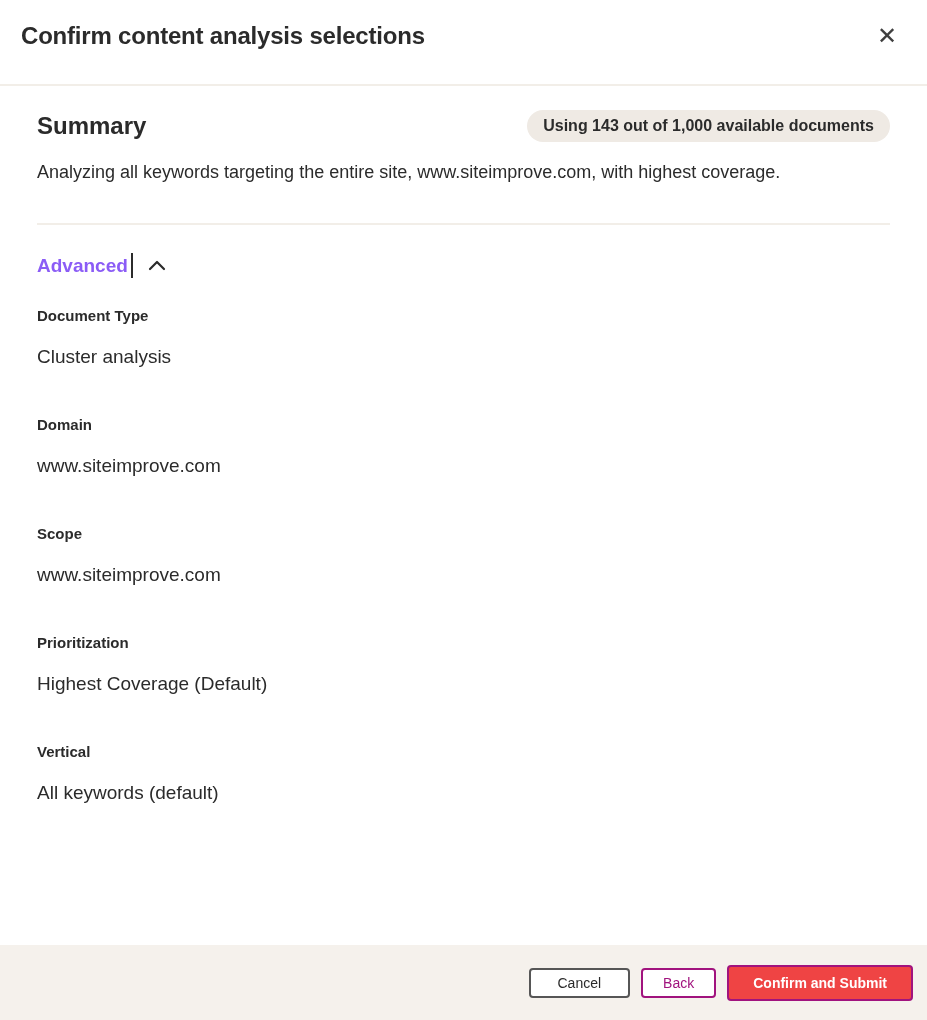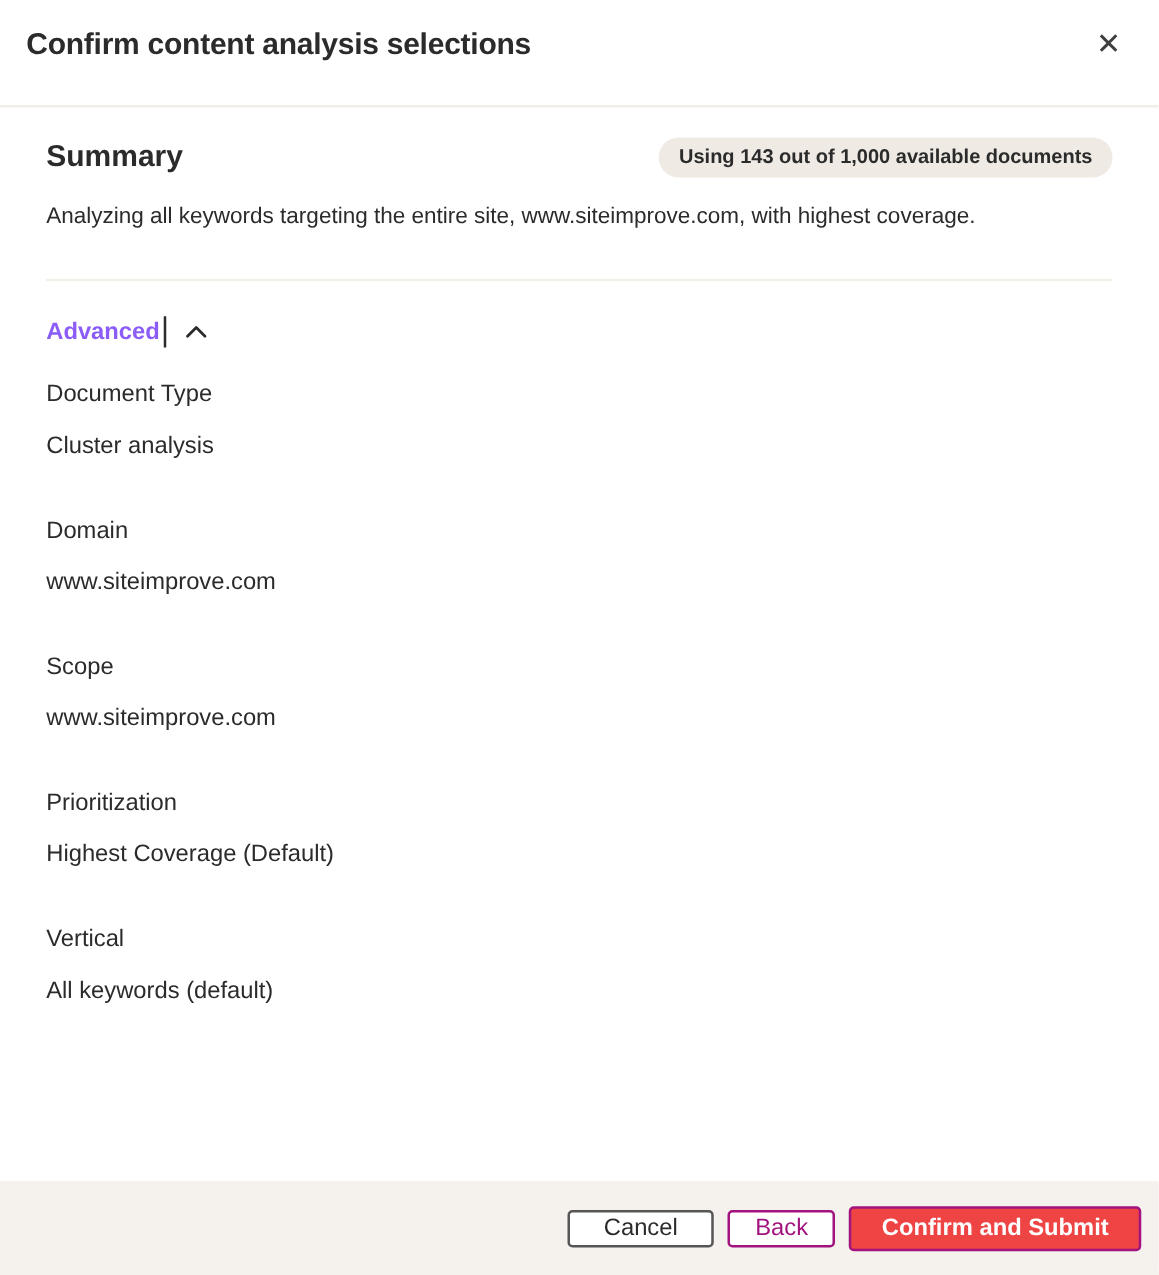--- a/index.html
+++ b/index.html
@@ -102,22 +102,22 @@
     margin-left: 3px;
   }
   .chevron {
     margin-left: 15px;
     display: inline-flex;
   }
 
   .field-group { margin-top: 42px; }
   .field-group.first { margin-top: 27px; }
   .field-label {
-    font-size: 19px;
-    font-weight: 400;
+    font-size: 15px;
+    font-weight: 700;
     line-height: 22px;
   }
   .field-value {
     margin-top: 15px;
     font-size: 19px;
     font-weight: 400;
     line-height: 30px;
   }
   .field-value .value-line { display: block; }
 
@@ -129,21 +129,21 @@
     display: flex;
     justify-content: flex-end;
     align-items: center;
     gap: 11px;
     padding-right: 14px;
   }
   .btn {
     height: 30px;
     border-radius: 4px;
     font-family: "Liberation Sans", sans-serif;
-    font-size: 19px;
+    font-size: 14px;
     cursor: pointer;
     display: inline-flex;
     align-items: center;
     justify-content: center;
   }
   .btn-cancel {
     background: #ffffff;
     border: 2px solid #565656;
     color: #2b2b2b;
     padding: 0 27px;

